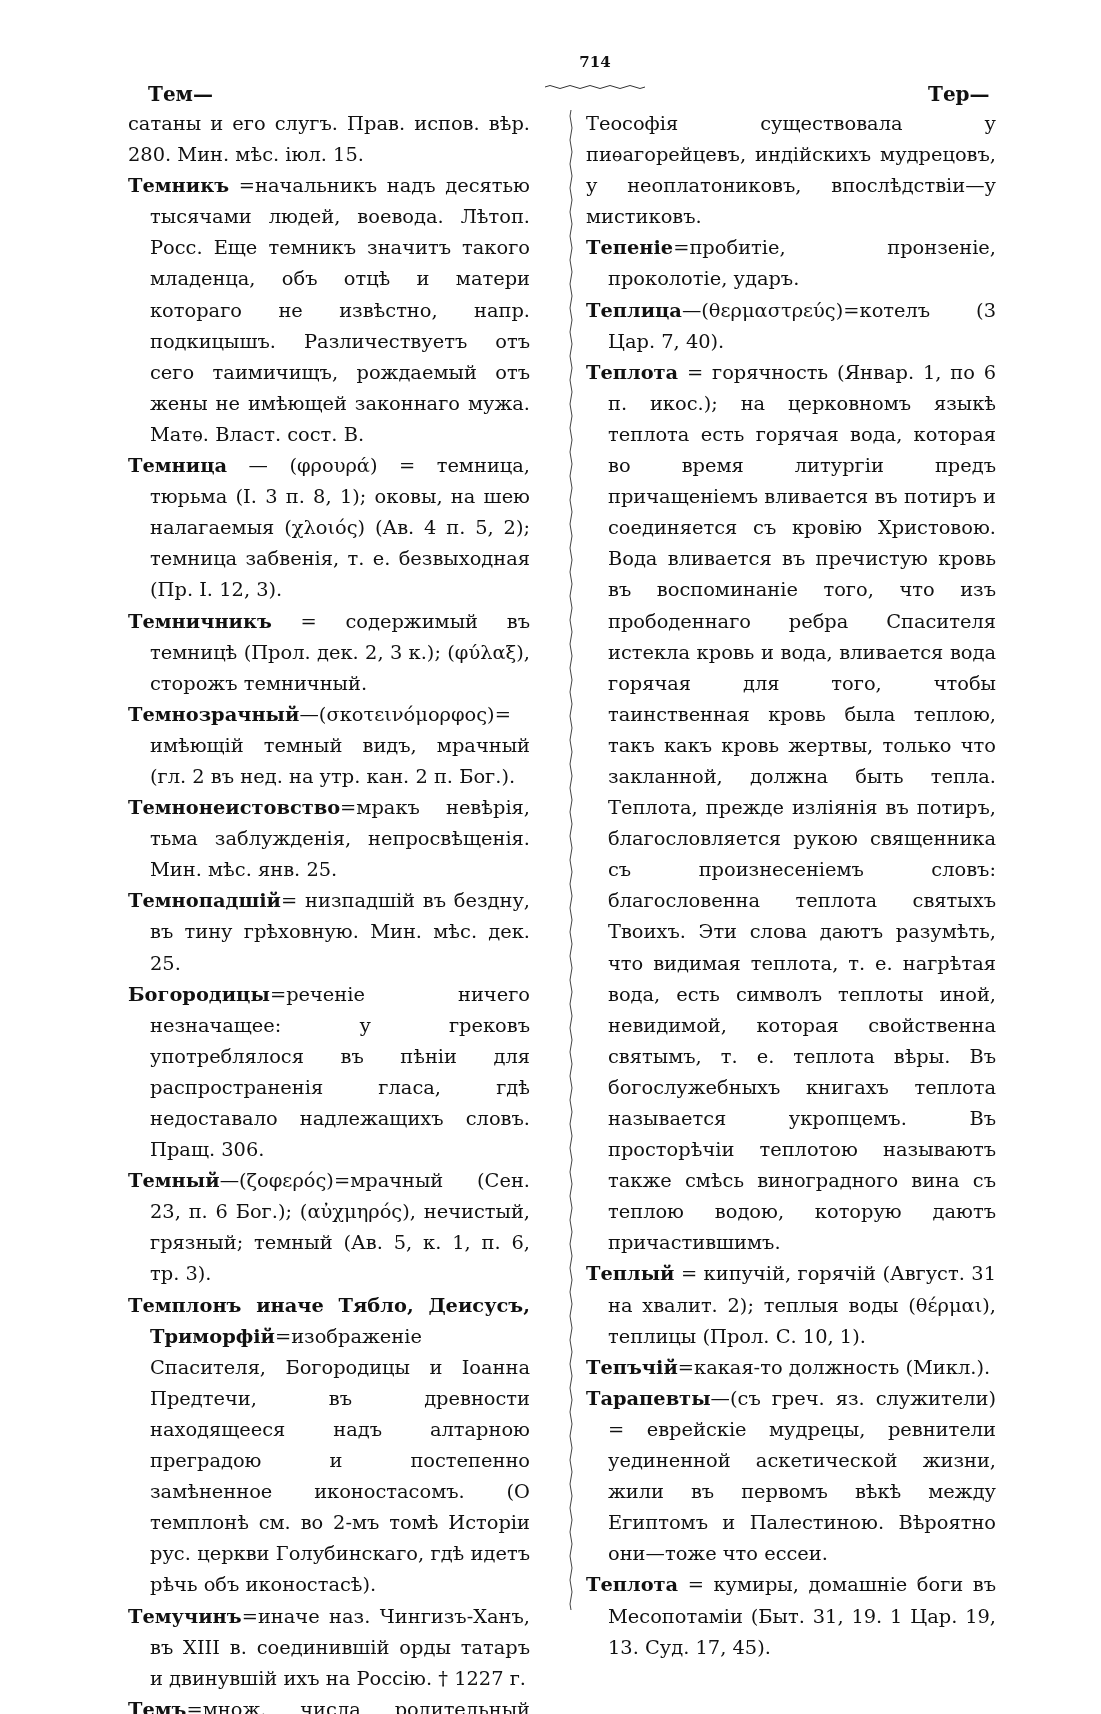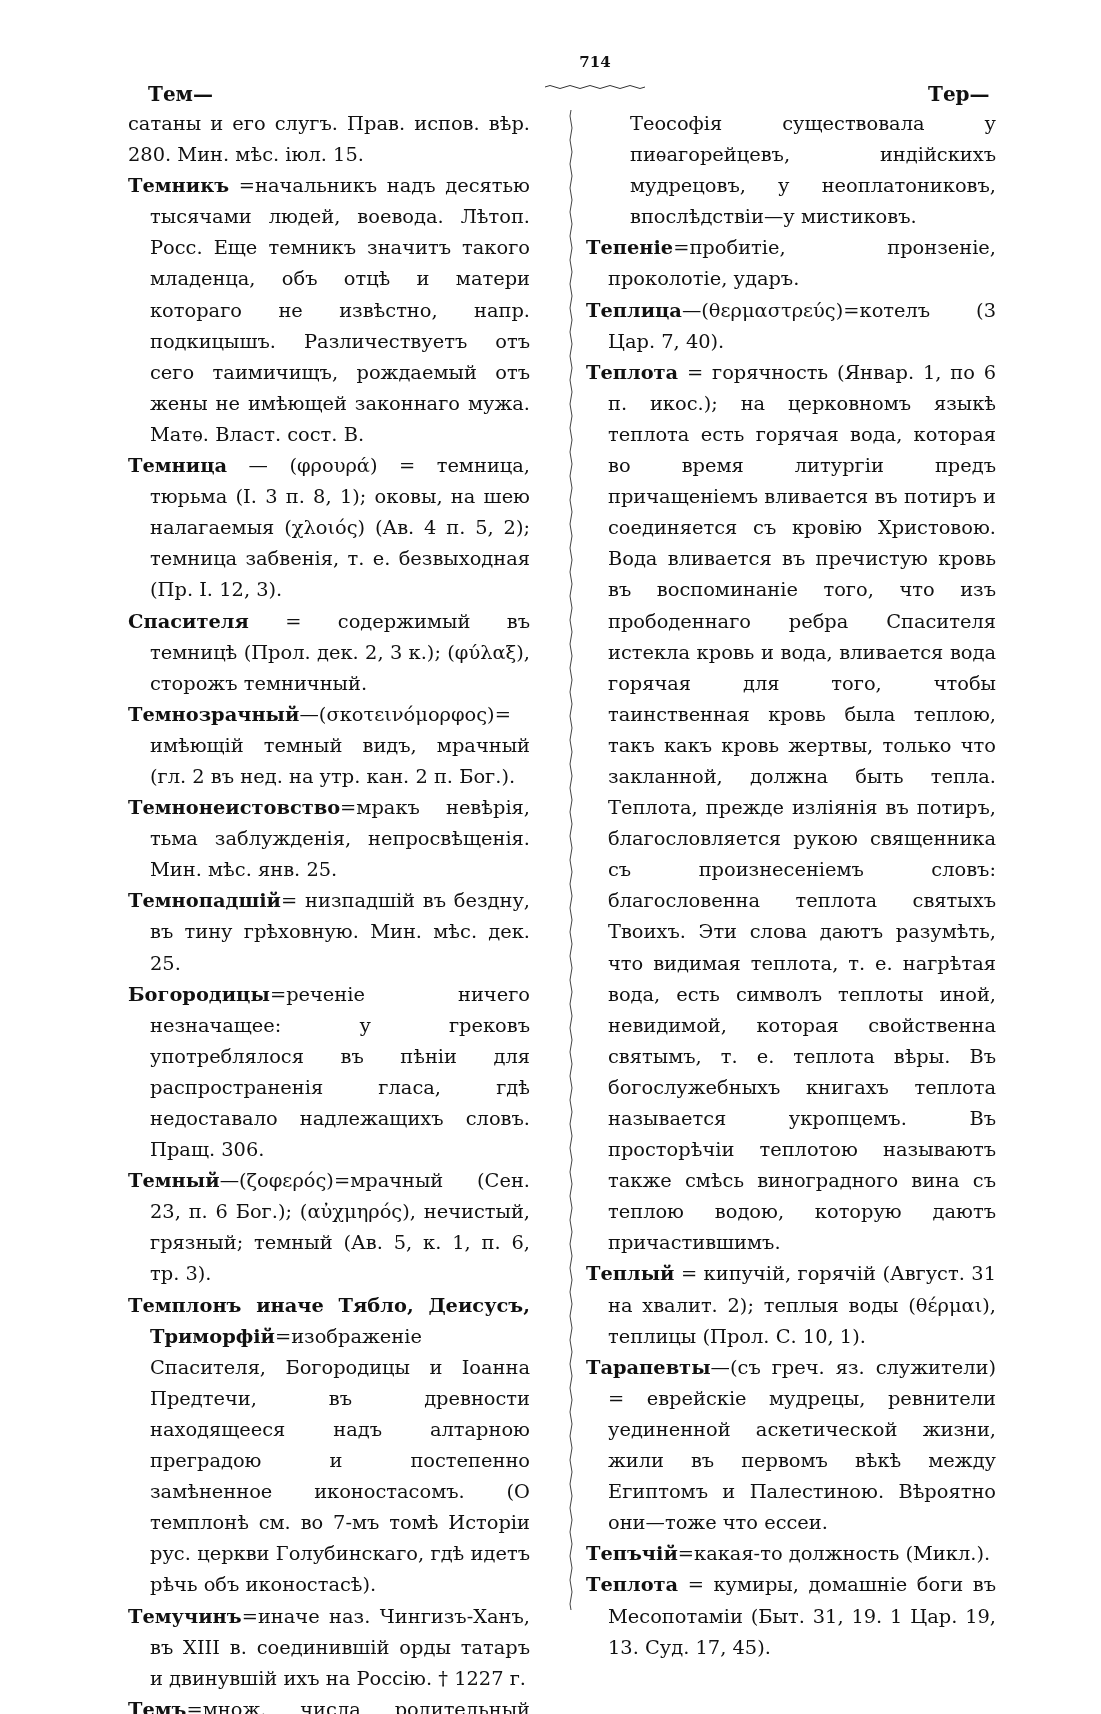--- a/index.html
+++ b/index.html
@@ -29,36 +29,36 @@
   <div class="page-number">714</div>
   <svg class="page-number-rule" viewBox="0 0 100 6" preserveAspectRatio="none">
     <path d="M0 3 Q5 0 10 3 T20 3 T30 3 T40 3 T50 3 T60 3 T70 3 T80 3 T90 3 T100 3" fill="none" stroke="#333" stroke-width="1"></path>
   </svg>
   <div class="running-head rh-right">Тер—</div>
 
   <div class="col col-left" id="col-left">
       <p class="entry" style="padding-left: 0px; text-indent: 0px;"><span class="seg">сатаны и его слугъ. </span><span class="it">Прав. испов. вѣр.</span><span class="seg"> 280. </span><span class="it">Мин. мѣс. іюл.</span><span class="seg"> 15.</span></p>
       <p class="entry"><span class="hw">Темникъ</span><span class="seg"> =начальникъ надъ десятью тысячами людей, воевода. </span><span class="it">Лѣтоп. Росс.</span><span class="seg"> Еще </span><span class="it">темникъ</span><span class="seg"> значитъ такого младенца, объ отцѣ и матери котораго не извѣстно, напр. подкицышъ. Различествуетъ отъ сего </span><span class="it">таимичищъ</span><span class="seg">, рождаемый отъ жены не имѣющей законнаго мужа. </span><span class="it">Матѳ. Власт. сост. В.</span></p>
       <p class="entry"><span class="hw">Темница</span><span class="seg"> — (φρουρά) = темница, тюрьма (І. 3 п. 8, 1); оковы, на шею налагаемыя (χλοιός) (Ав. 4 п. 5, 2); </span><span class="it">темница забвенія</span><span class="seg">, т. е. безвыходная (Пр. І. 12, 3).</span></p>
-      <p class="entry"><span class="hw">Спасителя</span><span class="seg"> = содержимый въ темницѣ (Прол. дек. 2, 3 к.); (φύλαξ), сторожъ темничный.</span></p>
+      <p class="entry"><span class="hw">Темничникъ</span><span class="seg"> = содержимый въ темницѣ (Прол. дек. 2, 3 к.); (φύλαξ), сторожъ темничный.</span></p>
       <p class="entry"><span class="hw">Темнозрачный</span><span class="seg">—(σκοτεινόμορφος)= имѣющій темный видъ, мрачный (гл. 2 въ нед. на утр. кан. 2 п. Бог.).</span></p>
       <p class="entry"><span class="hw">Темнонеистовство</span><span class="seg">=мракъ невѣрія, тьма заблужденія, непросвѣщенія. </span><span class="it">Мин. мѣс. янв.</span><span class="seg"> 25.</span></p>
       <p class="entry"><span class="hw">Темнопадшій</span><span class="seg">= низпадшій въ бездну, въ тину грѣховную. </span><span class="it">Мин. мѣс. дек.</span><span class="seg"> 25.</span></p>
       <p class="entry"><span class="hw">Богородицы</span><span class="seg">=реченіе ничего незначащее: у грековъ употреблялося въ пѣніи для распространенія гласа, гдѣ недоставало надлежащихъ словъ. </span><span class="it">Пращ.</span><span class="seg"> 306.</span></p>
       <p class="entry"><span class="hw">Темный</span><span class="seg">—(ζοφερός)=мрачный (Сен. 23, п. 6 Бог.); (αὐχμηρός), нечистый, грязный; темный (Ав. 5, к. 1, п. 6, тр. 3).</span></p>
-      <p class="entry"><span class="hw">Темплонъ иначе Тябло, Деисусъ, Триморфій</span><span class="seg">=изображеніе Спасителя, Богородицы и Іоанна Предтечи, въ древности находящееся надъ алтарною преградою и постепенно замѣненное иконостасомъ. (О темплонѣ см. во 7-мъ томѣ </span><span class="it">Исторіи рус. церкви Голубинскаго</span><span class="seg">, гдѣ идетъ рѣчь объ иконостасѣ).</span></p>
+      <p class="entry"><span class="hw">Темплонъ иначе Тябло, Деисусъ, Триморфій</span><span class="seg">=изображеніе Спасителя, Богородицы и Іоанна Предтечи, въ древности находящееся надъ алтарною преградою и постепенно замѣненное иконостасомъ. (О темплонѣ см. во 2-мъ томѣ </span><span class="it">Исторіи рус. церкви Голубинскаго</span><span class="seg">, гдѣ идетъ рѣчь объ иконостасѣ).</span></p>
       <p class="entry"><span class="hw">Темучинъ</span><span class="seg">=иначе наз. Чингизъ-Ханъ, въ XIII в. соединившій орды татаръ и двинувшій ихъ на Россію. † 1227 г.</span></p>
       <p class="entry"><span class="hw">Темъ</span><span class="seg">=множ. числа родительный падежъ отъ имени </span></p>
     </div>
   <svg class="divider" viewBox="0 0 10 1500" preserveAspectRatio="none">
     <path id="divpath" fill="none" stroke="#444" stroke-width="1" d="M5 0 Q3 6 5 12 Q7 18 5 24 Q3 30 5 36 Q7 42 5 48 Q3 54 5 60 Q7 66 5 72 Q3 78 5 84 Q7 90 5 96 Q3 102 5 108 Q7 114 5 120 Q3 126 5 132 Q7 138 5 144 Q3 150 5 156 Q7 162 5 168 Q3 174 5 180 Q7 186 5 192 Q3 198 5 204 Q7 210 5 216 Q3 222 5 228 Q7 234 5 240 Q3 246 5 252 Q7 258 5 264 Q3 270 5 276 Q7 282 5 288 Q3 294 5 300 Q7 306 5 312 Q3 318 5 324 Q7 330 5 336 Q3 342 5 348 Q7 354 5 360 Q3 366 5 372 Q7 378 5 384 Q3 390 5 396 Q7 402 5 408 Q3 414 5 420 Q7 426 5 432 Q3 438 5 444 Q7 450 5 456 Q3 462 5 468 Q7 474 5 480 Q3 486 5 492 Q7 498 5 504 Q3 510 5 516 Q7 522 5 528 Q3 534 5 540 Q7 546 5 552 Q3 558 5 564 Q7 570 5 576 Q3 582 5 588 Q7 594 5 600 Q3 606 5 612 Q7 618 5 624 Q3 630 5 636 Q7 642 5 648 Q3 654 5 660 Q7 666 5 672 Q3 678 5 684 Q7 690 5 696 Q3 702 5 708 Q7 714 5 720 Q3 726 5 732 Q7 738 5 744 Q3 750 5 756 Q7 762 5 768 Q3 774 5 780 Q7 786 5 792 Q3 798 5 804 Q7 810 5 816 Q3 822 5 828 Q7 834 5 840 Q3 846 5 852 Q7 858 5 864 Q3 870 5 876 Q7 882 5 888 Q3 894 5 900 Q7 906 5 912 Q3 918 5 924 Q7 930 5 936 Q3 942 5 948 Q7 954 5 960 Q3 966 5 972 Q7 978 5 984 Q3 990 5 996 Q7 1002 5 1008 Q3 1014 5 1020 Q7 1026 5 1032 Q3 1038 5 1044 Q7 1050 5 1056 Q3 1062 5 1068 Q7 1074 5 1080 Q3 1086 5 1092 Q7 1098 5 1104 Q3 1110 5 1116 Q7 1122 5 1128 Q3 1134 5 1140 Q7 1146 5 1152 Q3 1158 5 1164 Q7 1170 5 1176 Q3 1182 5 1188 Q7 1194 5 1200 Q3 1206 5 1212 Q7 1218 5 1224 Q3 1230 5 1236 Q7 1242 5 1248 Q3 1254 5 1260 Q7 1266 5 1272 Q3 1278 5 1284 Q7 1290 5 1296 Q3 1302 5 1308 Q7 1314 5 1320 Q3 1326 5 1332 Q7 1338 5 1344 Q3 1350 5 1356 Q7 1362 5 1368 Q3 1374 5 1380 Q7 1386 5 1392 Q3 1398 5 1404 Q7 1410 5 1416 Q3 1422 5 1428 Q7 1434 5 1440 Q3 1446 5 1452 Q7 1458 5 1464 Q3 1470 5 1476 Q7 1482 5 1488 Q3 1494 5 1500"></path>
   </svg>
   <div class="col col-right" id="col-right">
-      <p class="entry" style="padding-left: 0px; text-indent: 0px; margin-left: 44px;"><span class="seg">Теософія существовала у пиѳагорейцевъ, индійскихъ мудрецовъ, у неоплатониковъ, впослѣдствіи—у мистиковъ.</span></p>
+      <p class="entry" style="padding-left: 0px; text-indent: 0px;"><span class="seg">Теософія существовала у пиѳагорейцевъ, индійскихъ мудрецовъ, у неоплатониковъ, впослѣдствіи—у мистиковъ.</span></p>
       <p class="entry"><span class="hw">Тепеніе</span><span class="seg">=пробитіе, пронзеніе, проколотіе, ударъ.</span></p>
       <p class="entry"><span class="hw">Теплица</span><span class="seg">—(θερμαστρεύς)=котелъ (3 Цар. 7, 40).</span></p>
       <p class="entry"><span class="hw">Теплота</span><span class="seg"> = горячность (Январ. 1, по 6 п. икос.); на церковномъ языкѣ </span><span class="it">теплота</span><span class="seg"> есть горячая вода, которая во время литургіи предъ причащеніемъ вливается въ потиръ и соединяется съ кровію Христовою. Вода вливается въ пречистую кровь въ воспоминаніе того, что изъ прободеннаго ребра Спасителя истекла кровь и вода, вливается вода горячая для того, чтобы таинственная кровь была теплою, такъ какъ кровь жертвы, только что закланной, должна быть тепла. Теплота, прежде изліянія въ потиръ, благословляется рукою священника съ произнесеніемъ словъ: </span><span class="it">благословенна теплота святыхъ Твоихъ.</span><span class="seg"> Эти слова даютъ разумѣть, что видимая теплота, т. е. нагрѣтая вода, есть символъ теплоты иной, невидимой, которая свойственна святымъ, т. е. </span><span class="it">теплота вѣры.</span><span class="seg"> Въ богослужебныхъ книгахъ теплота называется </span><span class="it">укропцемъ.</span><span class="seg"> Въ просторѣчіи теплотою называютъ также смѣсь виноградного вина съ теплою водою, которую даютъ причастившимъ.</span></p>
       <p class="entry"><span class="hw">Теплый</span><span class="seg"> = кипучій, горячій (Август. 31 на хвалит. 2); </span><span class="it">теплыя воды</span><span class="seg"> (θέρμαι), теплицы (Прол. С. 10, 1).</span></p>
+      <p class="entry"><span class="hw">Тепъчій</span><span class="seg">=какая-то должность (</span><span class="it">Микл.</span><span class="seg">).</span></p>
       <p class="entry"><span class="hw">Тарапевты</span><span class="seg">—(съ </span><span class="it">греч.</span><span class="seg"> яз. служители) = еврейскіе мудрецы, ревнители уединенной аскетической жизни, жили въ первомъ вѣкѣ между Египтомъ и Палестиною. Вѣроятно они—тоже что ессеи.</span></p>
-      <p class="entry"><span class="hw">Тепъчій</span><span class="seg">=какая-то должность (</span><span class="it">Микл.</span><span class="seg">).</span></p>
       <p class="entry"><span class="hw">Теплота</span><span class="seg"> = кумиры, домашніе боги въ Месопотаміи (Быт. 31, 19. 1 Цар. 19, 13. Суд. 17, 45).</span></p>
     </div>
 </div>
 
 </body></html>

